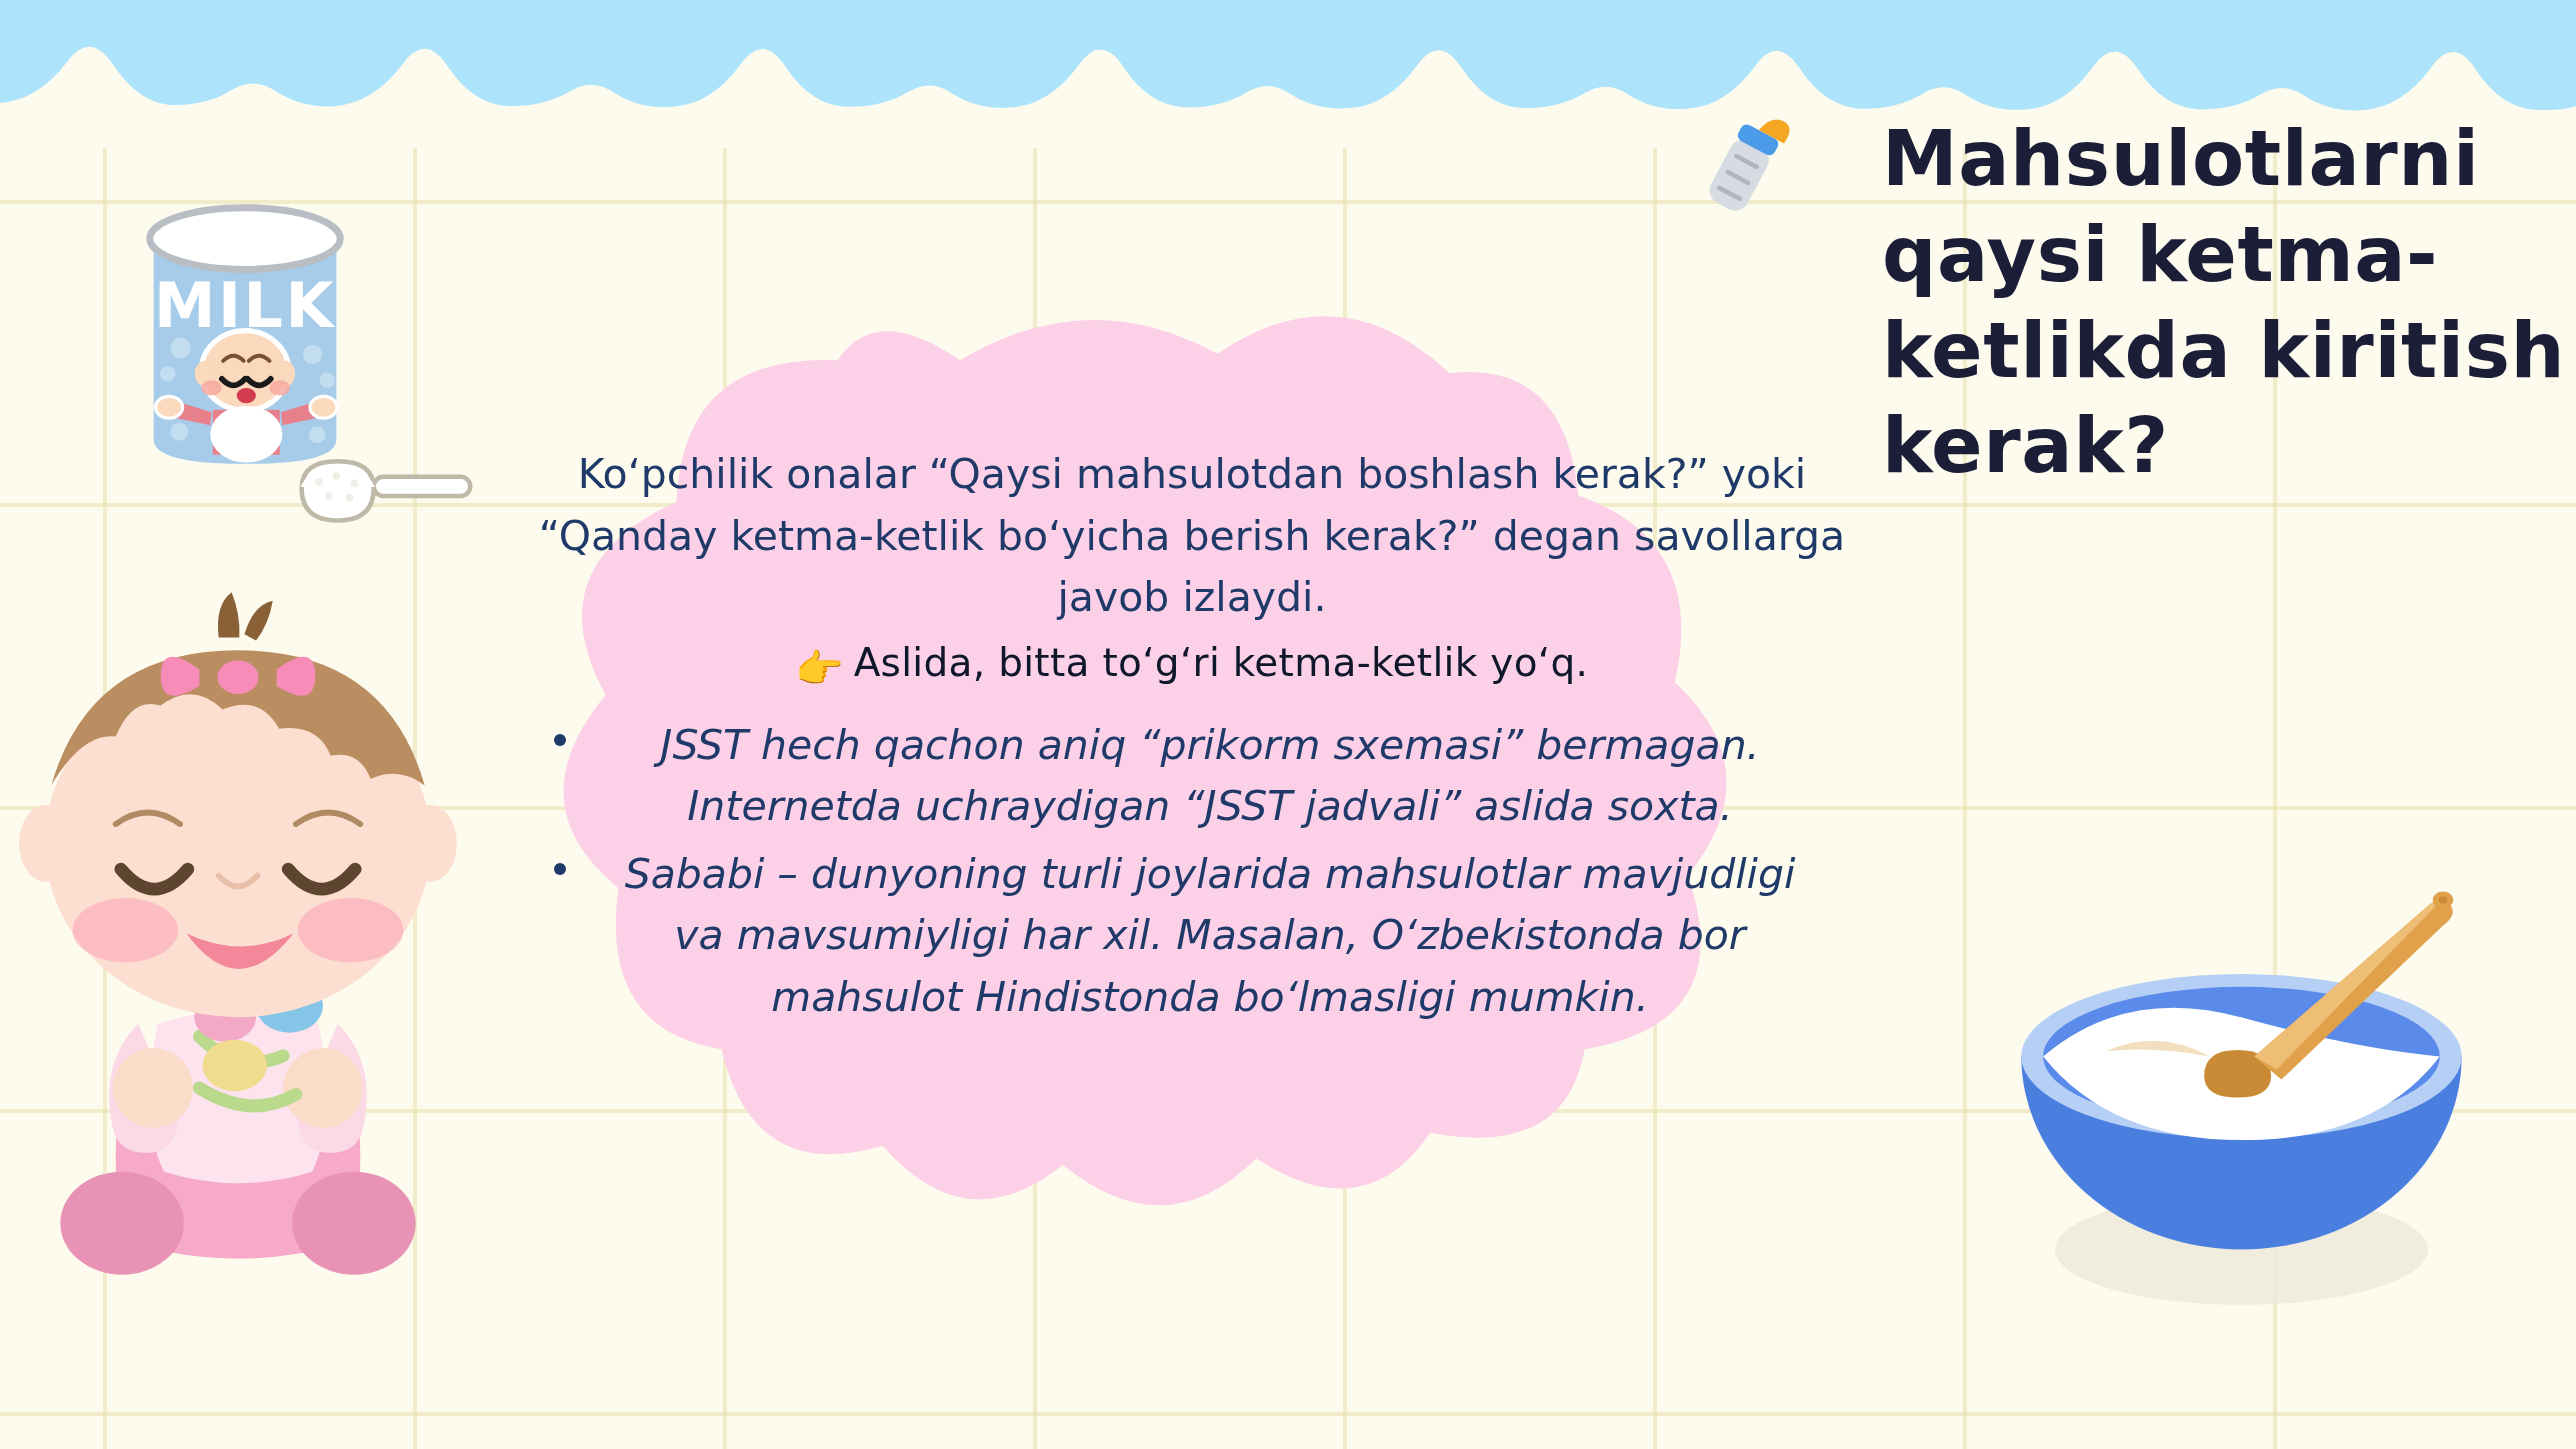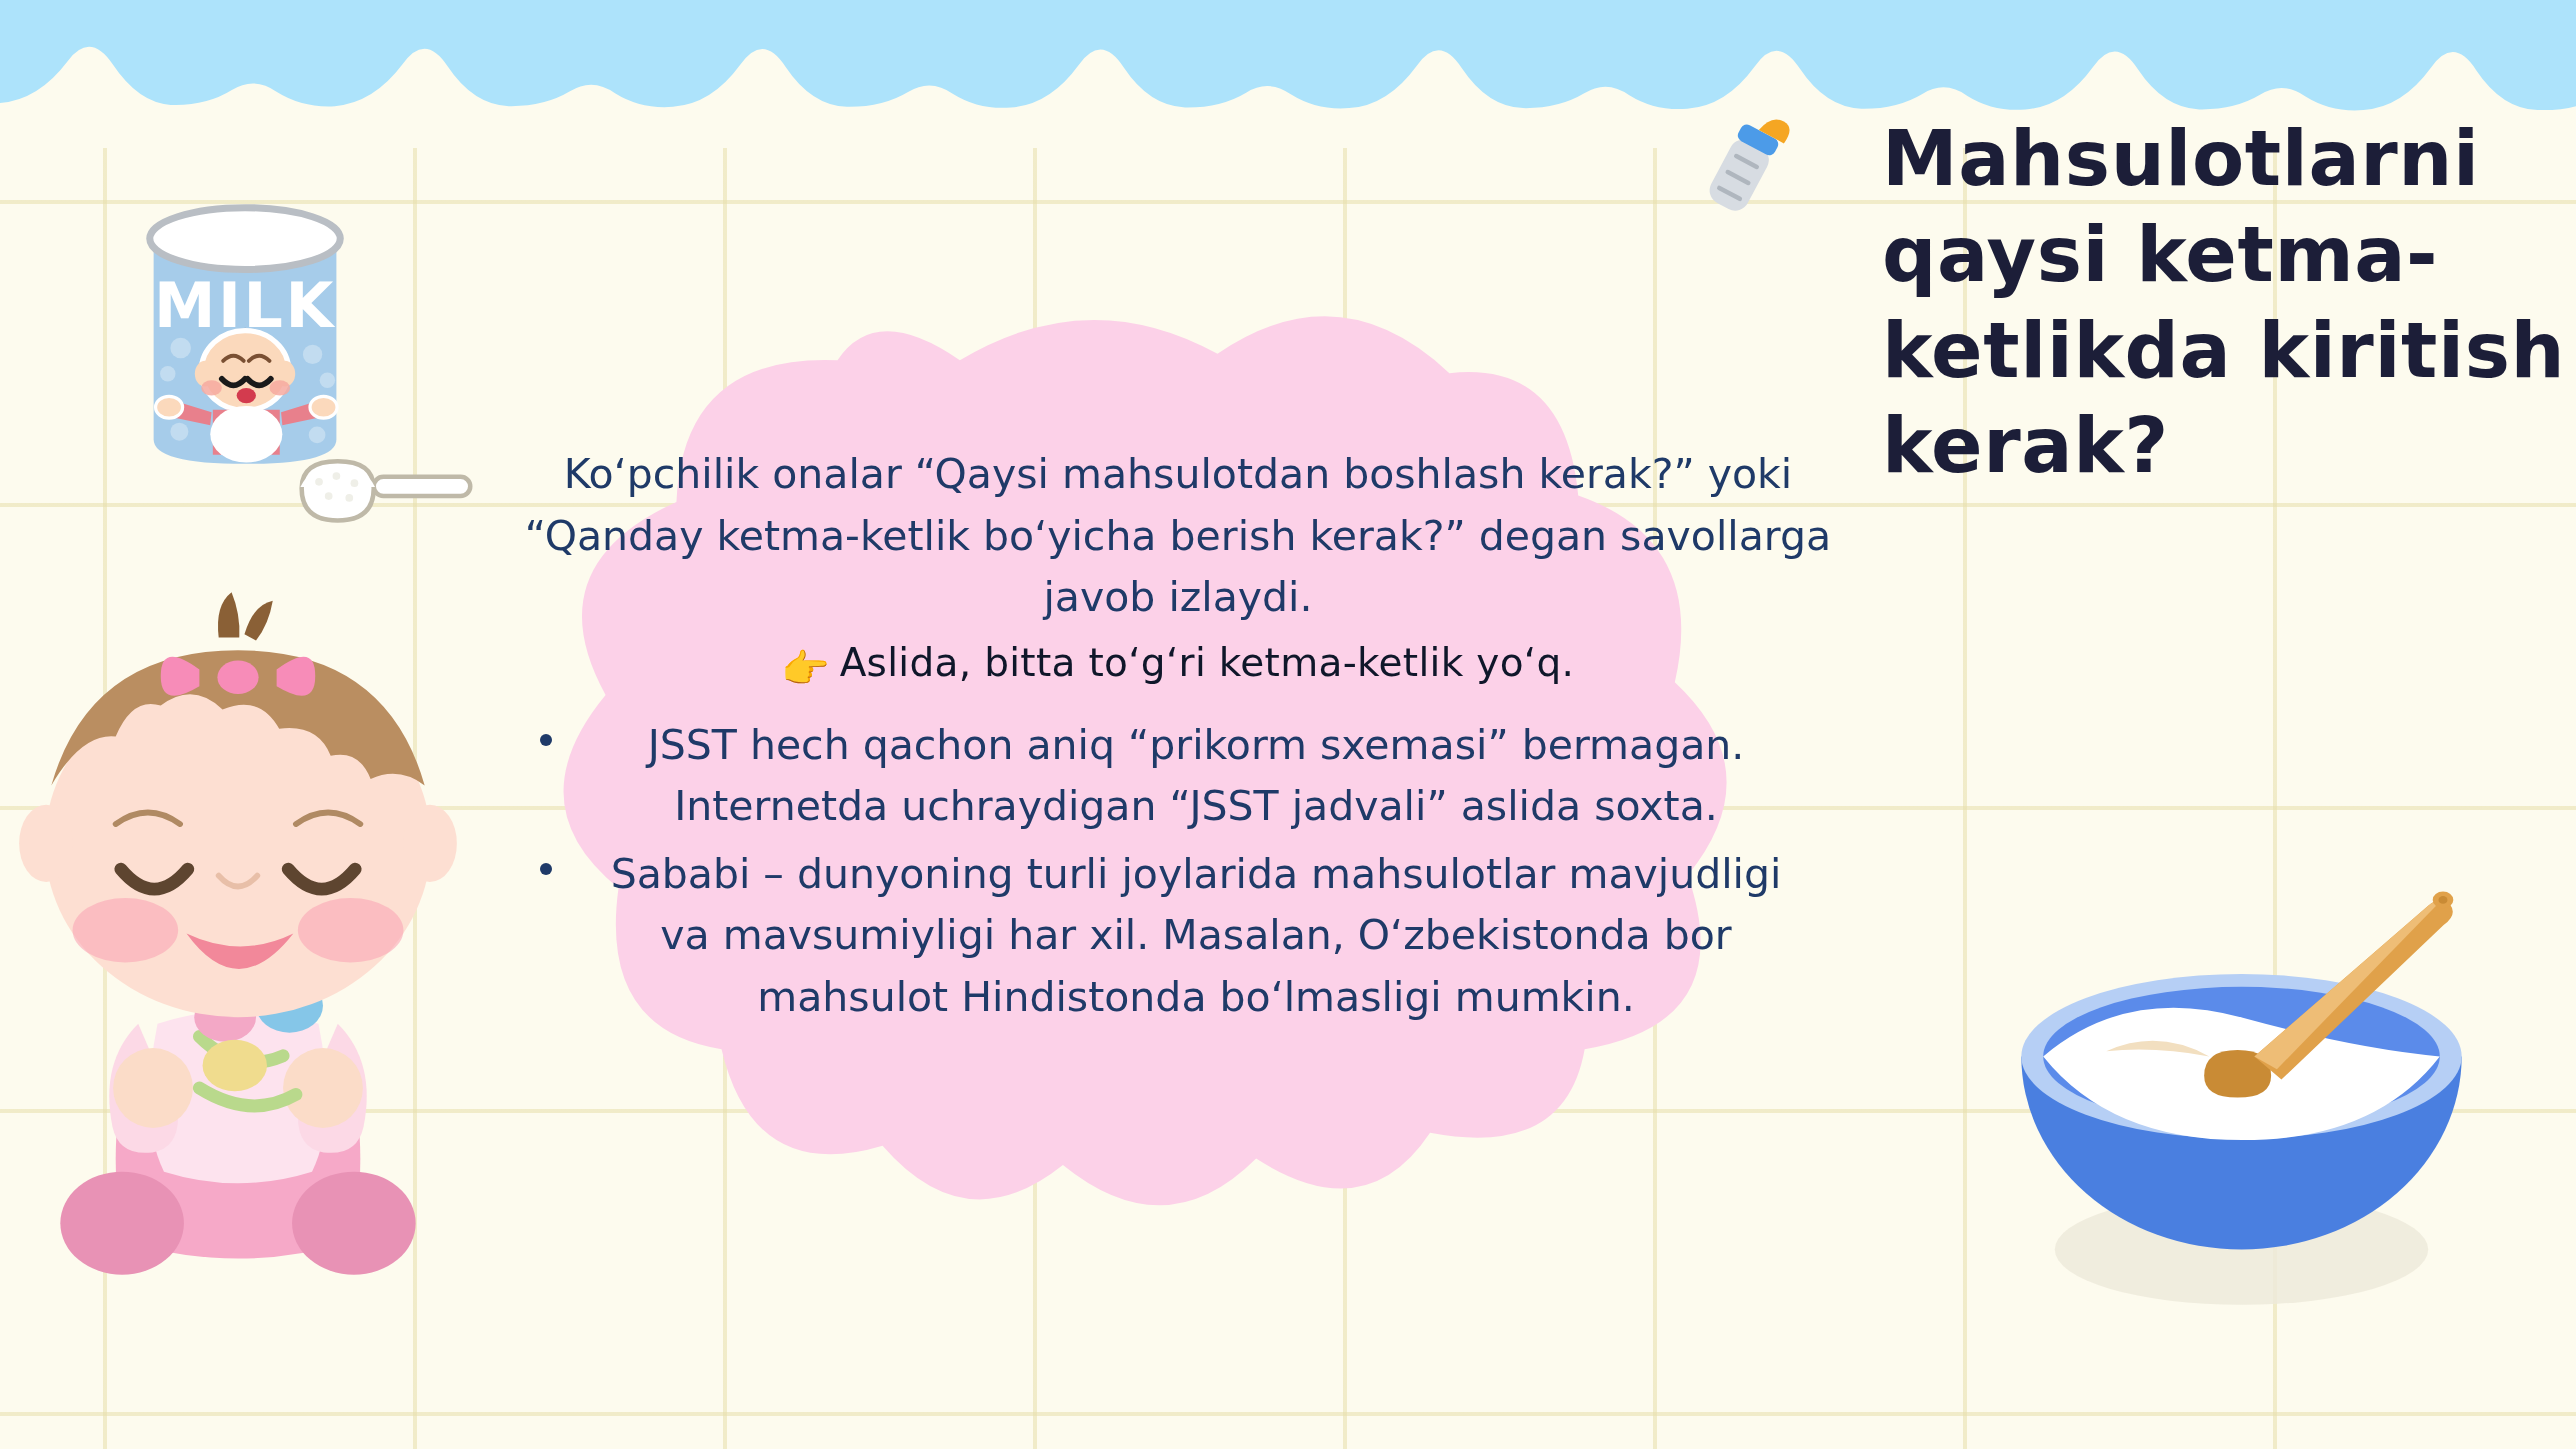--- a/index.html
+++ b/index.html
@@ -39,37 +39,37 @@
   .bottle-emoji{
     position:absolute;left:1682px;top:97px;
     width:129px;height:129px;
   }
 
   
   .cloud-wrap{position:absolute;left:451px;top:283px;width:1533px;height:1043px;}
   .cloud-svg{position:absolute;inset:0;width:100%;height:100%;}
 
   .cloud-text{
-    position:absolute;left:502px;top:444px;width:1352px;
+    position:absolute;left:516px;top:444px;width:1352px;
     text-align:center;
     color:#1F3A68;
     font-family:"DejaVu Sans", sans-serif;
     font-size:41px;
     line-height:1.50;
   }
   .para{margin:0 0 2.6px 0;}
   .hi-line{
     color:#0f172a;
     margin:5.2px 0 3.9px 0;
     font-size:39px;
     letter-spacing:0.3px;
   }
   .point-emoji{display:inline-block;vertical-align:-6.4px;margin-right:9px;}
   ul.bullets{
-    list-style:none;margin:16px;padding:0;
+    list-style:none;margin:16px;padding:0;font-style:italic;
   }
   ul.bullets li{
     position:relative;
     margin:3.9px 0 6.4px 0;
     padding:0 26px 0 62px;
     text-align:center;
   }
   ul.bullets li .dot{
     position:absolute;left:22px;top:19.3px;
     width:12.2px;height:12.2px;border-radius:50%;

